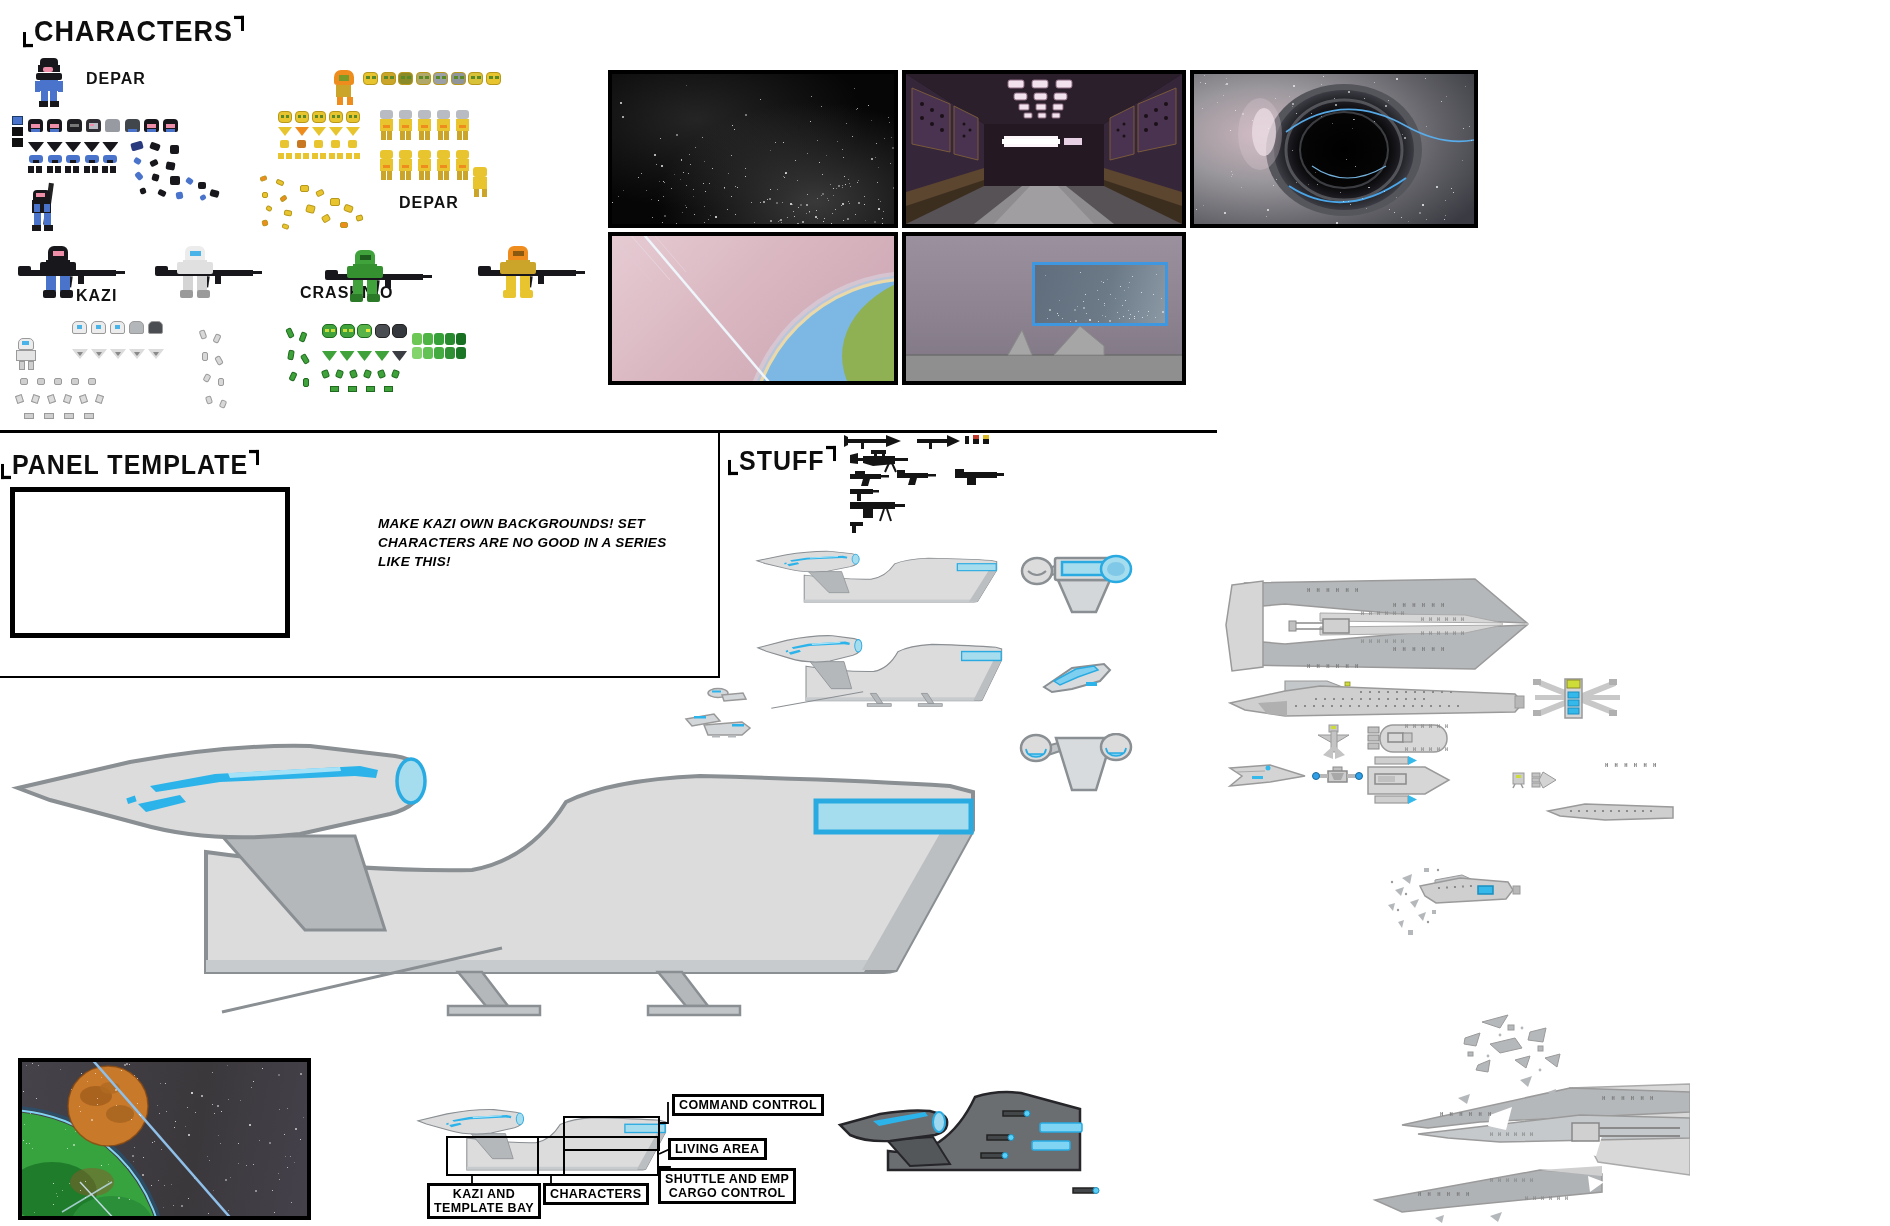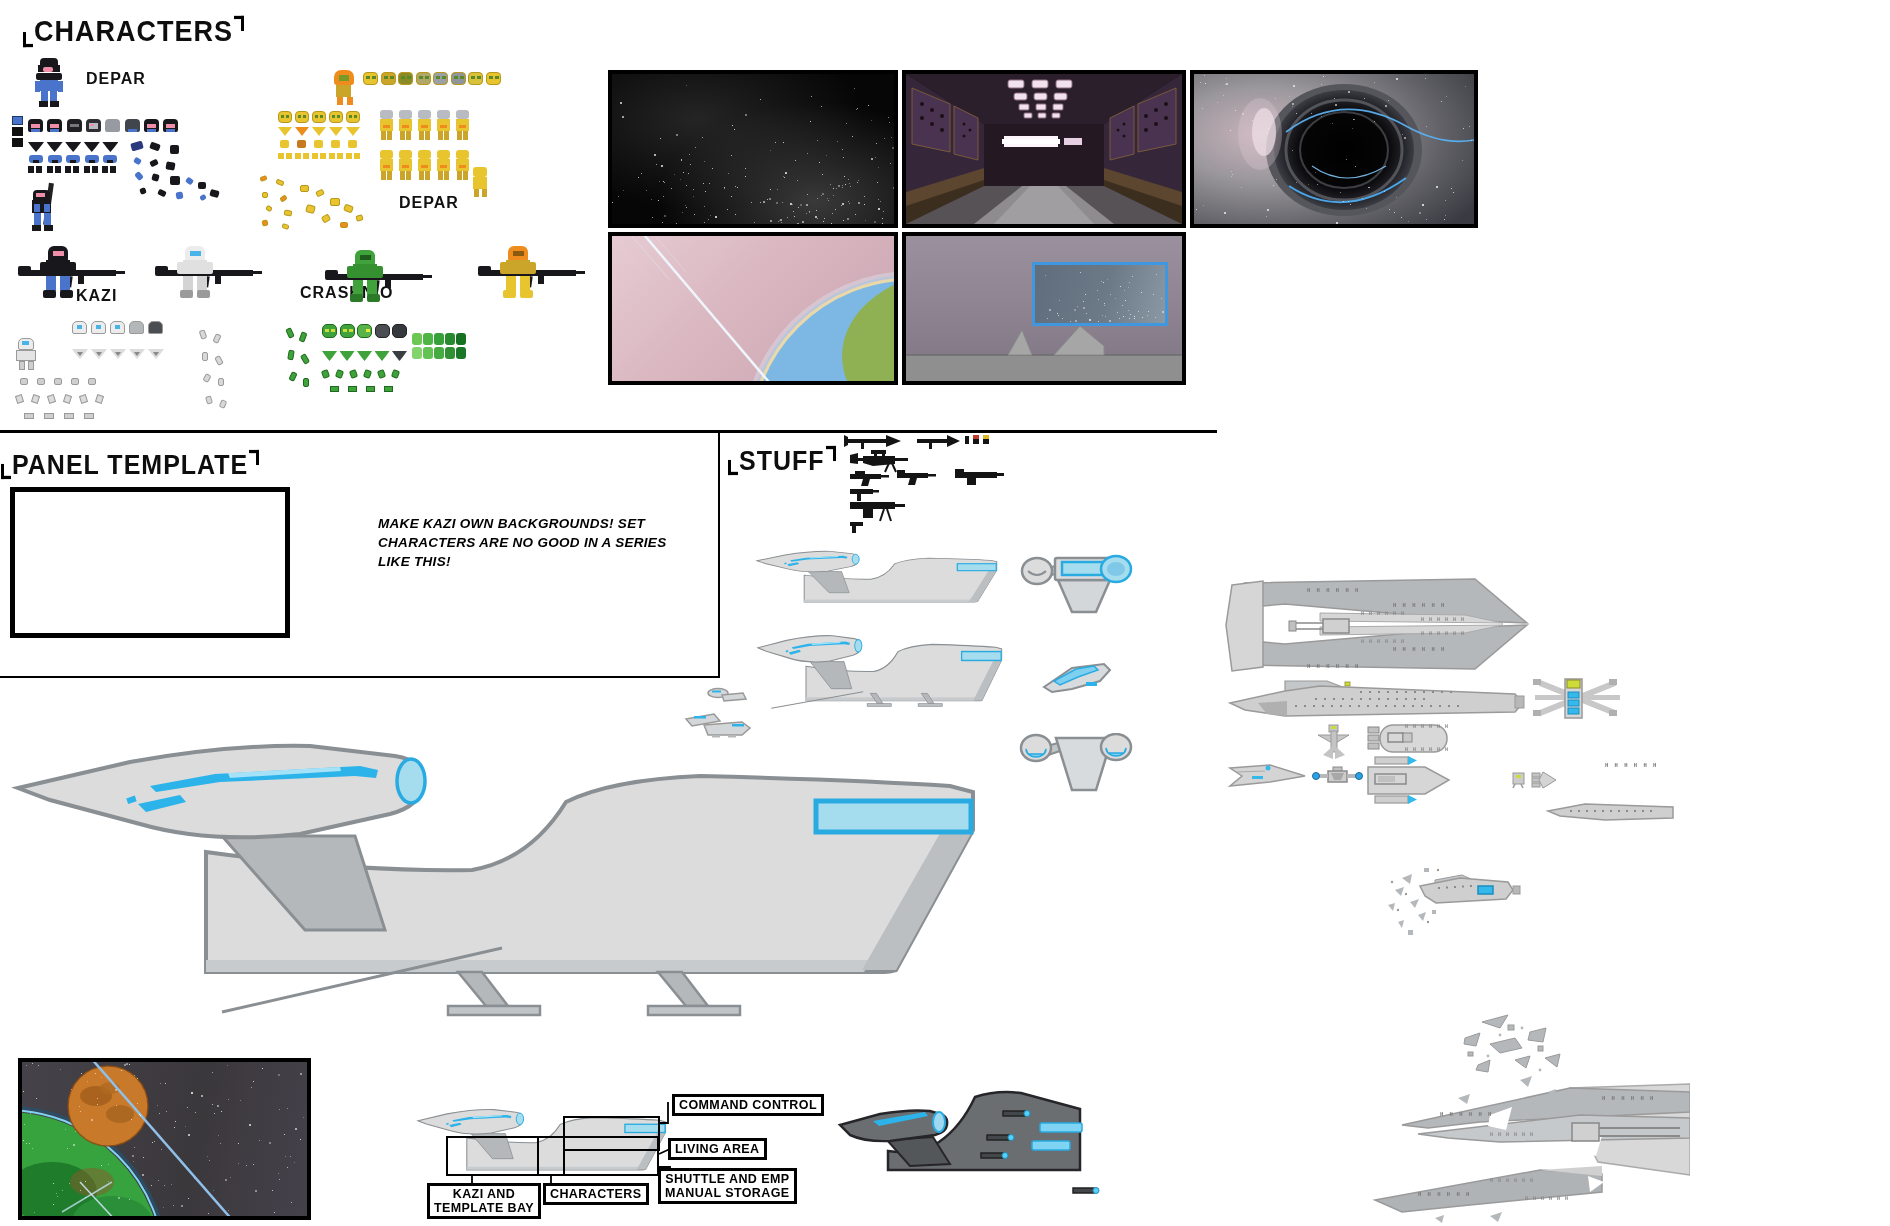--- a/index.html
+++ b/index.html
@@ -621,21 +621,21 @@
   </svg>
 
   <div class="dlabel" style="left:672px;top:1094px;">
     <div>COMMAND CONTROL</div>
   </div>
   <div class="dlabel" style="left:668px;top:1138px;">
     <div>LIVING AREA</div>
   </div>
   <div class="dlabel" style="left:658px;top:1168px;">
     <div>SHUTTLE AND EMP</div>
-    <div>MANUAL STORAGE</div>
+    <div>CARGO CONTROL</div>
   </div>
   <div class="dlabel" style="left:543px;top:1183px;">
     <div>CHARACTERS</div>
   </div>
   <div class="dlabel" style="left:427px;top:1183px;">
     <div>KAZI AND</div>
     <div>TEMPLATE BAY</div>
   </div>
 
   <svg class="abs" style="left:835px;top:1085px;" width="275" height="125" viewBox="0 0 275 125">

